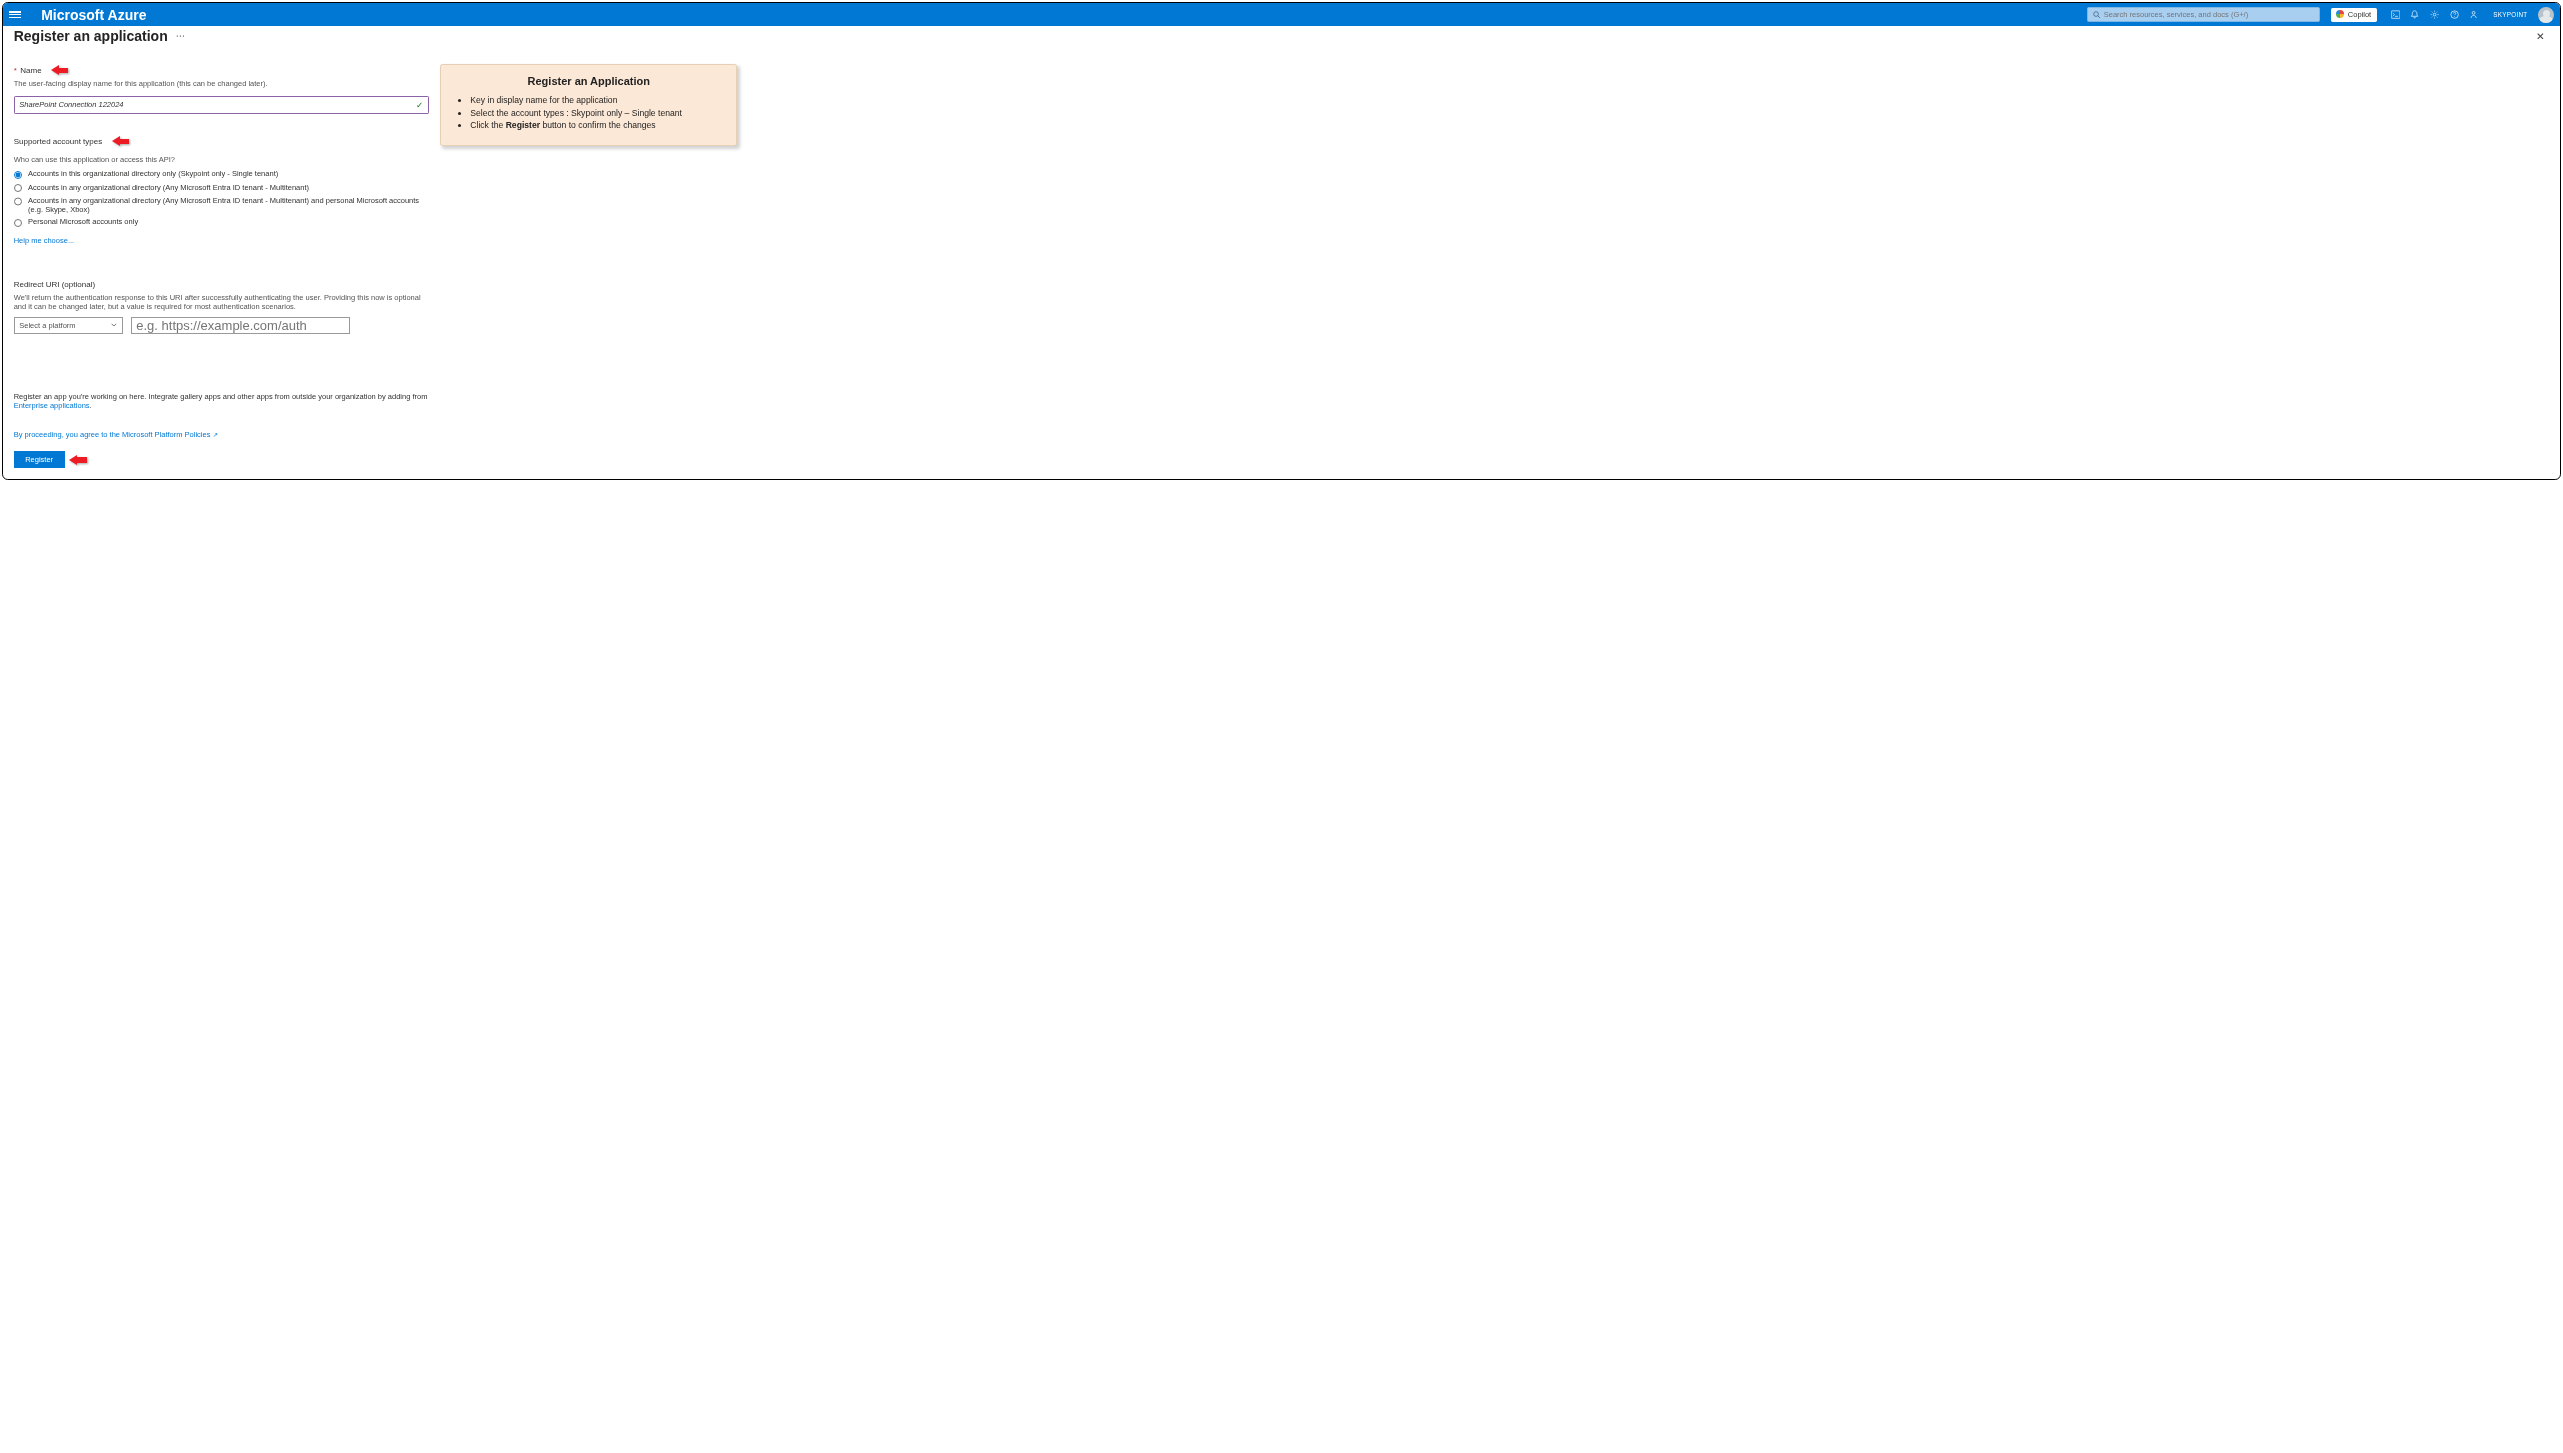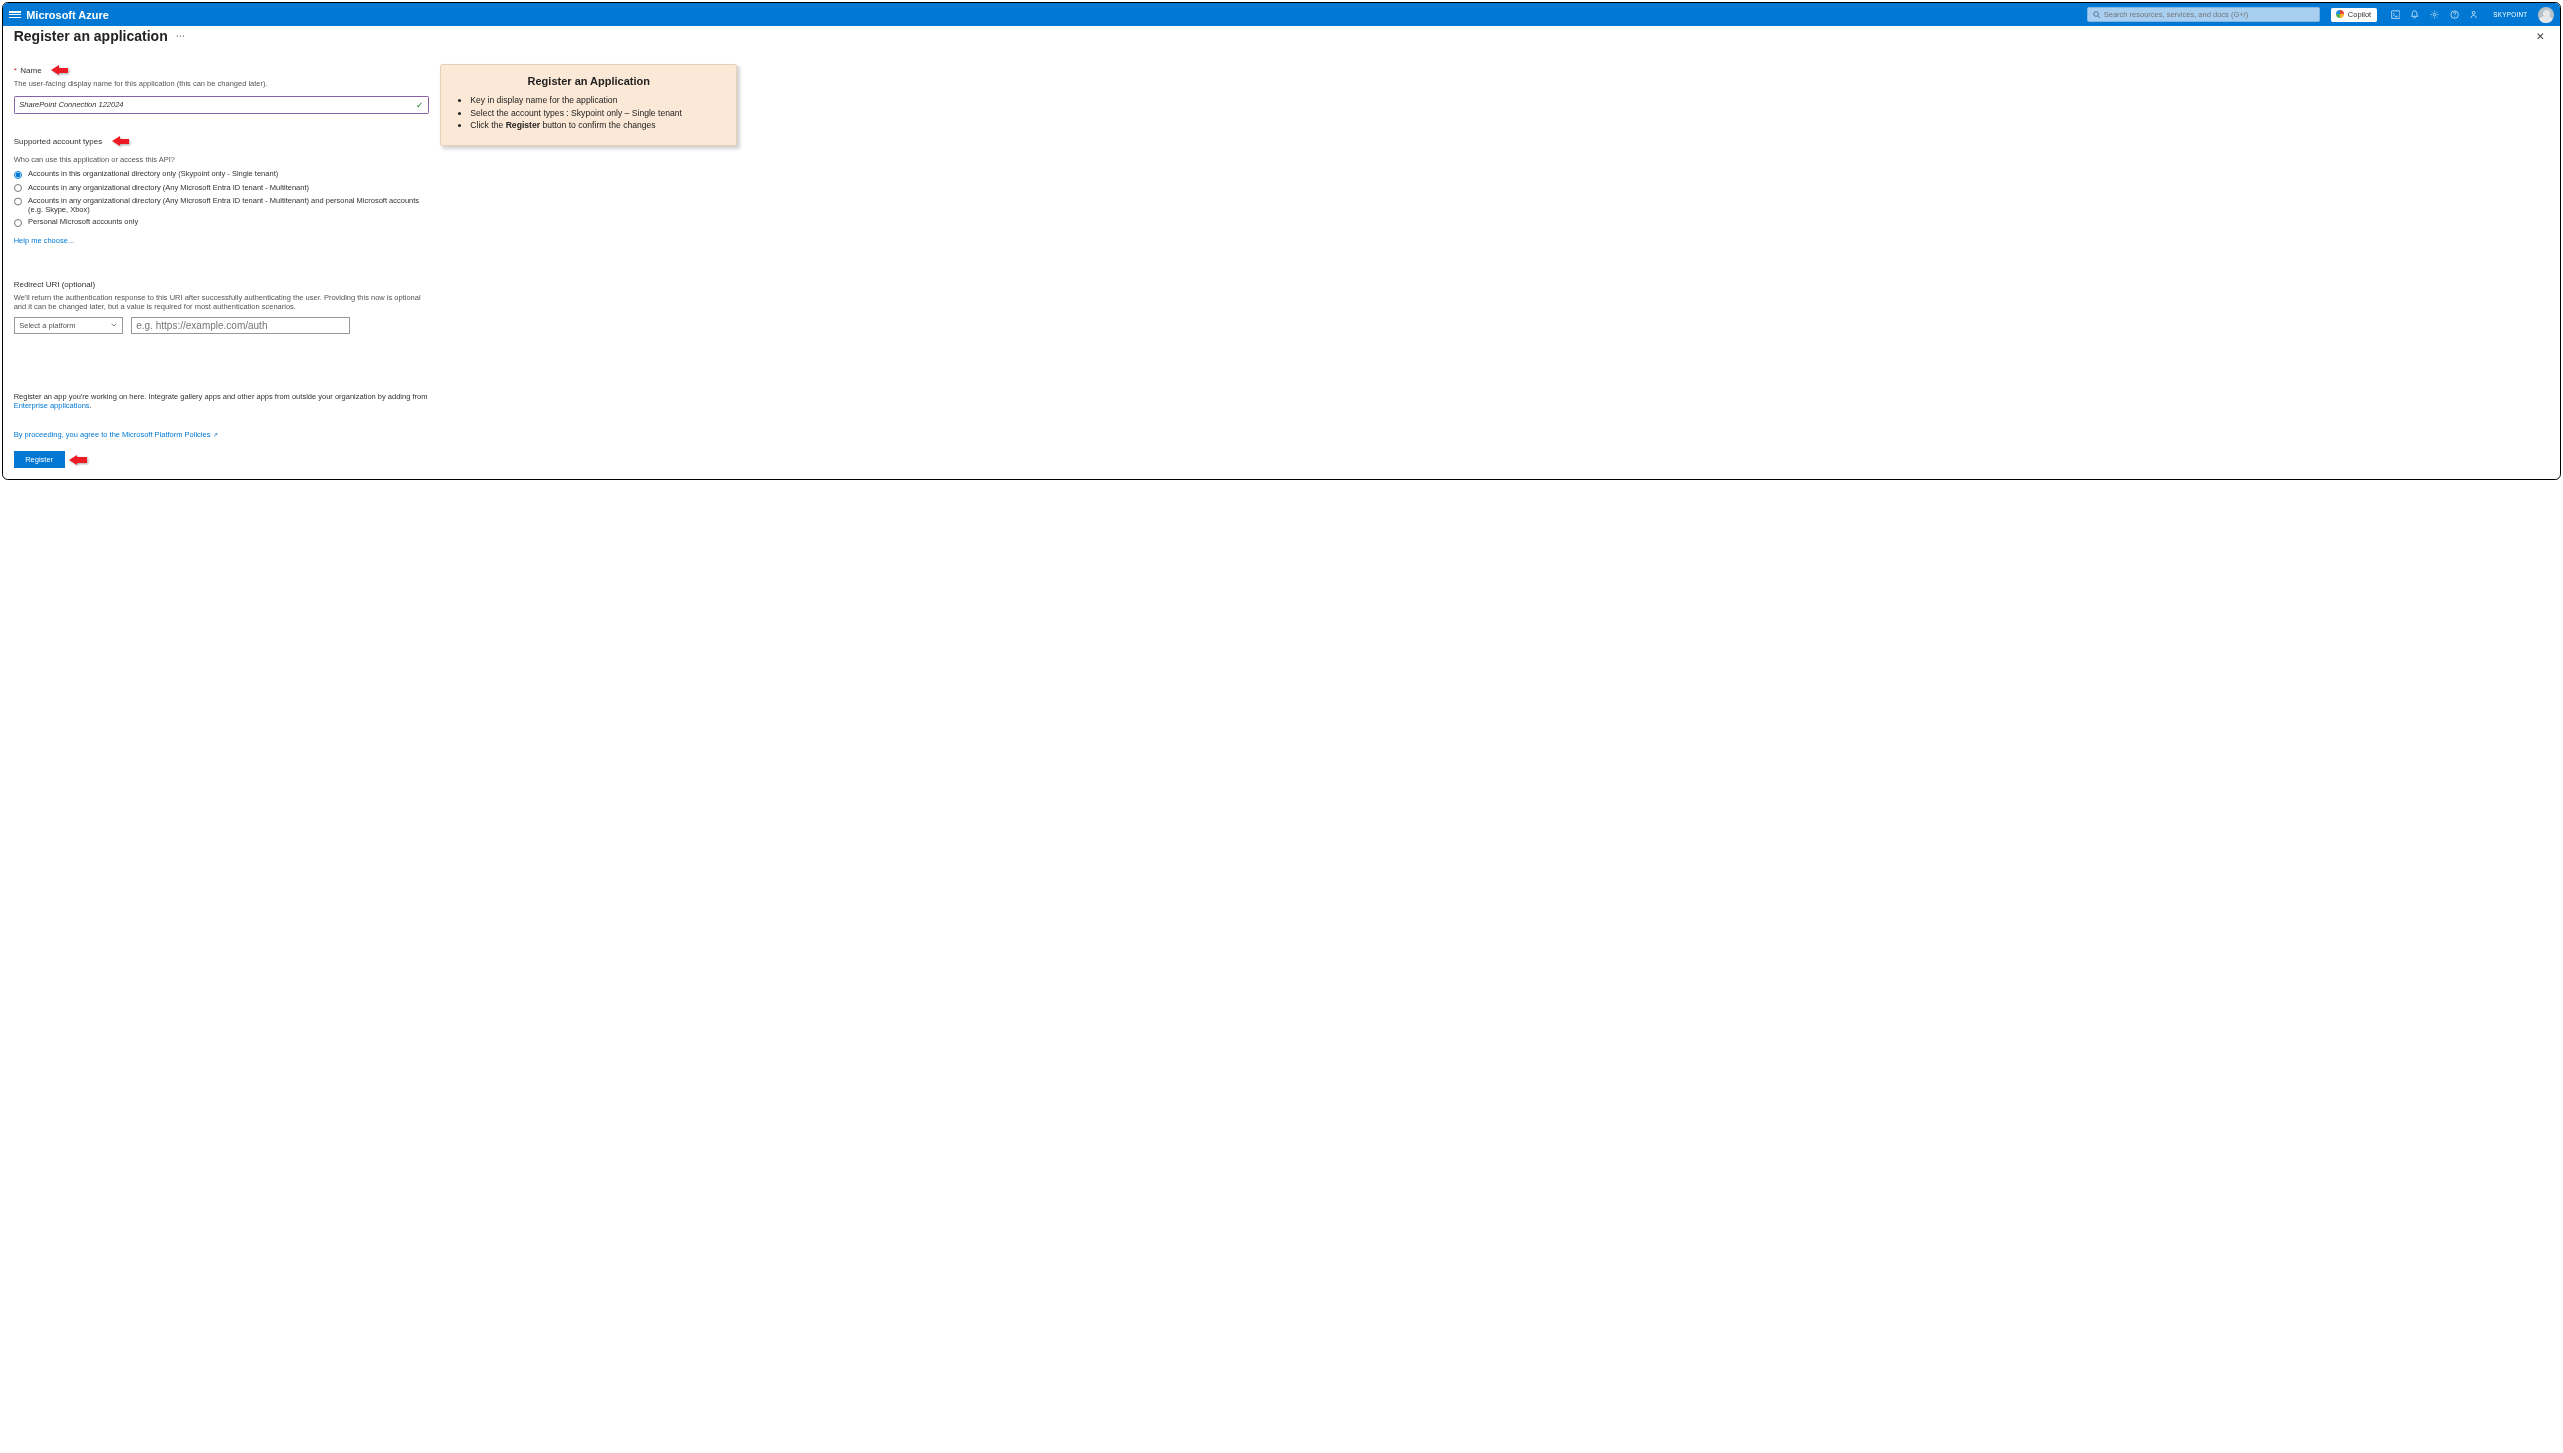--- a/index.html
+++ b/index.html
@@ -21,21 +21,21 @@
     background: #0078d4;
     color: #fff;
     height: 23px;
     display: flex;
     align-items: center;
     padding: 0 5.8px;
     gap: 4.6px;
   }
   .hamburger { width: 11.5px; display:flex; flex-direction:column; gap:1.7px; cursor:pointer;}
   .hamburger span { height:1.2px; background:#fff; display:block; }
-  .brand { font-weight:600; font-size:11px; margin-left:1px; white-space:nowrap;}
+  .brand { font-weight:600; font-size:14px; margin-left:16px; white-space:nowrap;}
   .search-wrap { flex:0 0 auto; margin-left:auto; }
   .search {
     width: 233px; height:15px;
     background:#a8cef0; border:0.6px solid #7fb7e4;
     border-radius:1.7px; display:flex; align-items:center;
     padding:0 4.6px; color:#3b5a77;
   }
   .search input {
     border:none; background:transparent; flex:1; outline:none;
     color:#2a4a66; font-size:7.5px;
@@ -92,21 +92,21 @@
   .radio-row label { font-size:7.5px; color:#323130; max-width:392px;}
   .link { color:#0078d4; text-decoration:none; cursor:pointer; font-size:7.5px;}
   .redirect-row { display:flex; gap:8px; margin-top:5.8px;}
   .select-box {
     width:109px; height:17.3px; border:0.6px solid #999; display:flex;
     align-items:center; justify-content:space-between; padding:0 4.6px;
     color:#555; font-size:7.5px; cursor:pointer;
   }
   .uri-input {
     width:219px; height:17.3px; border:0.6px solid #999; padding:0 4.6px;
-    font-size:10px; color:#555;
+    font-size:13px; color:#555;
   }
   .footer-note { font-size:7.5px; color:#323130; margin-top:58px;}
   .footer-note a { color:#0078d4; text-decoration:none;}
   .policies { margin-top:19.6px; }
   .policies a { color:#0078d4; text-decoration:none; font-size:7.5px;}
   .ext-icon { font-size:6.3px; margin-left:2.3px; color:#0078d4;}
   .register-btn {
     margin-top:12.7px; background:#0078d4; color:#fff; border:none;
     padding:4px 11.5px; font-size:7.5px; cursor:pointer;
   }

